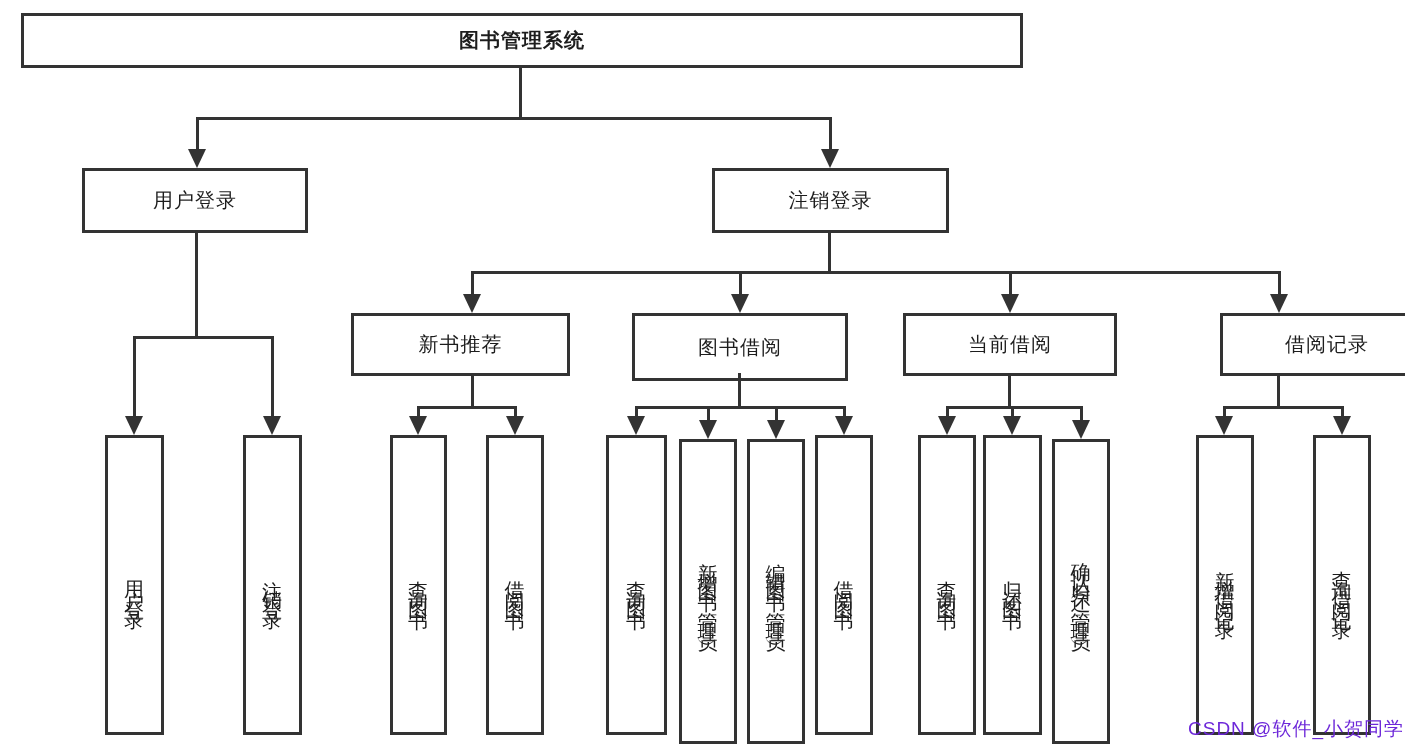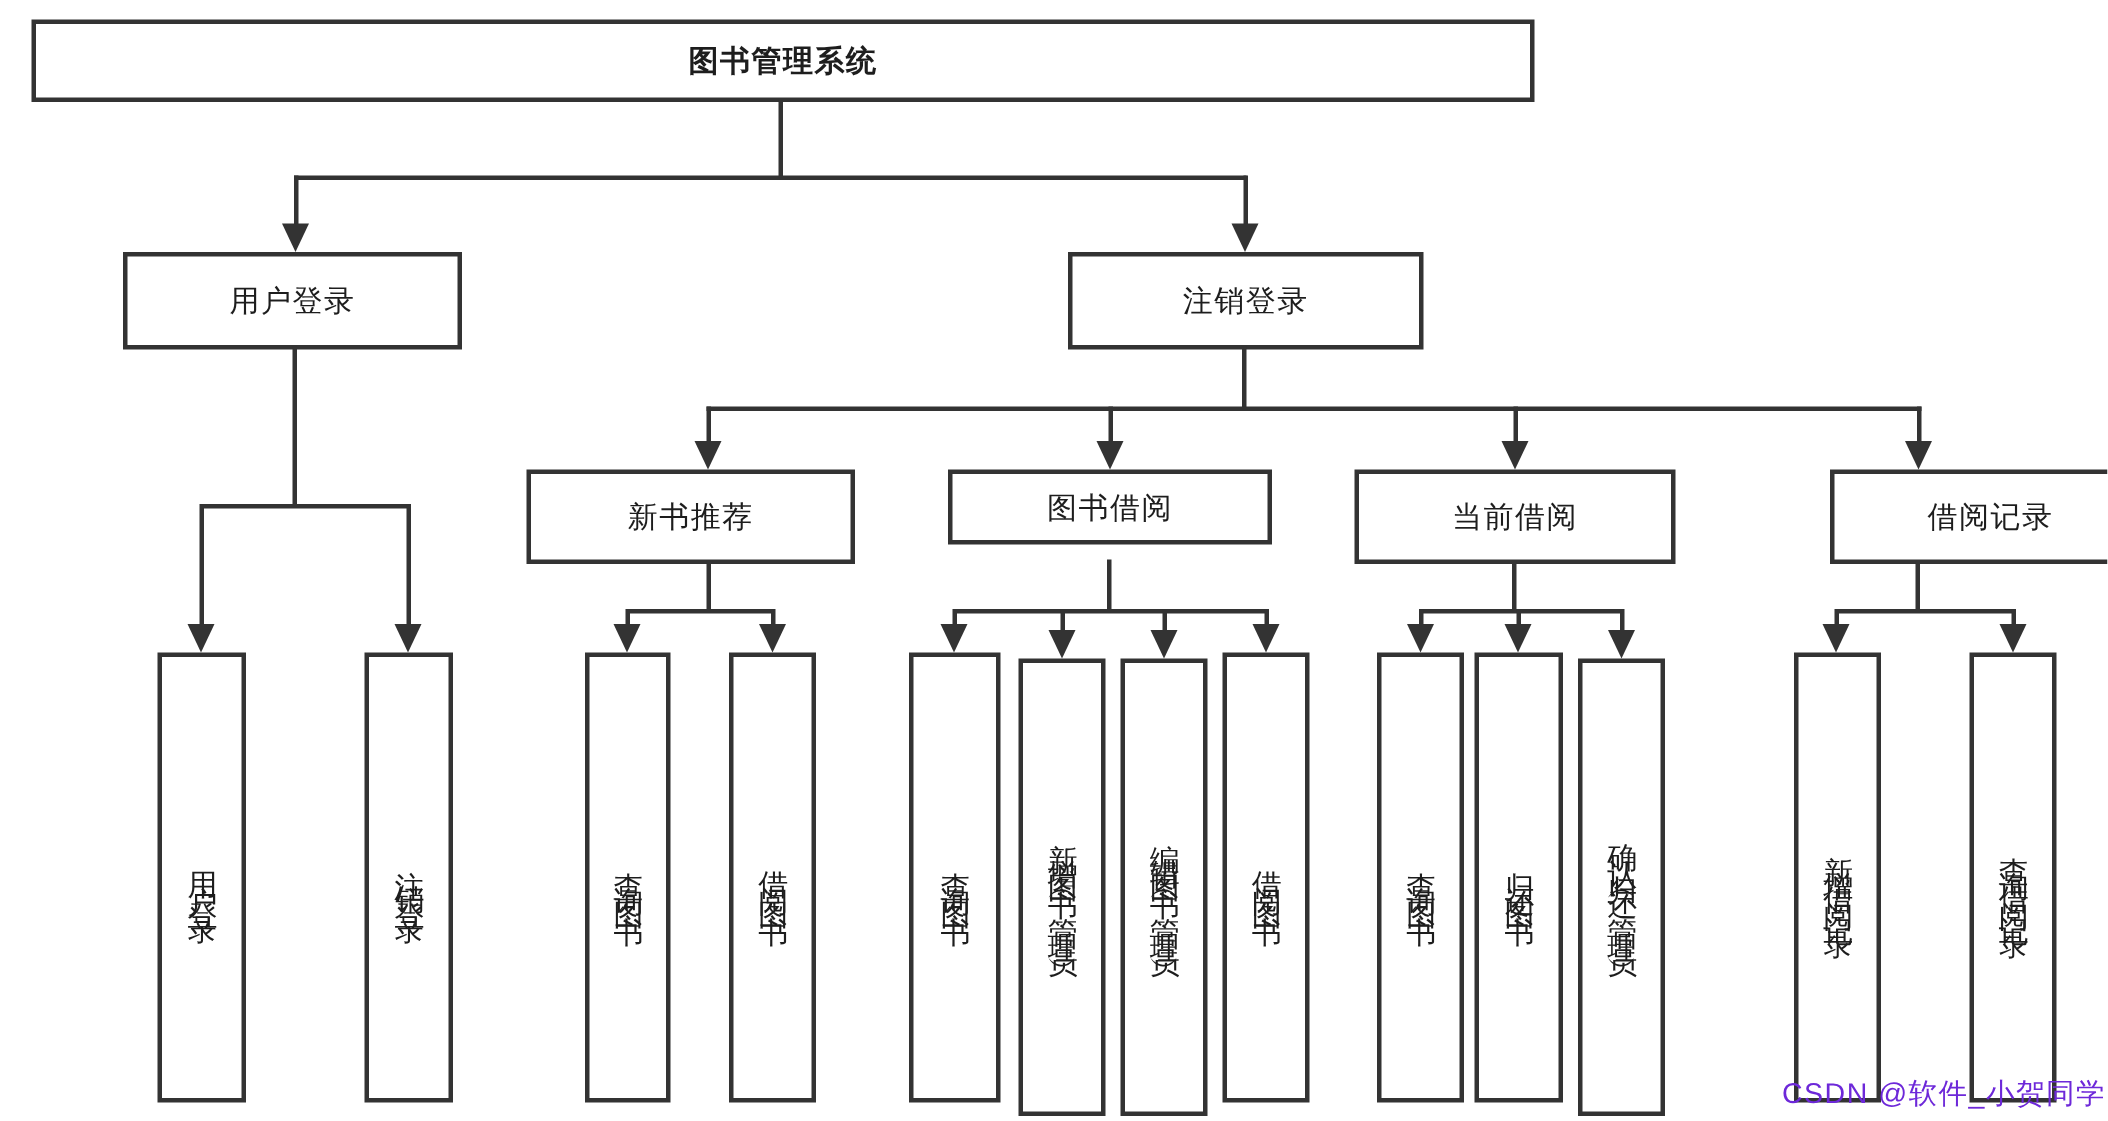--- a/index.html
+++ b/index.html
@@ -98,21 +98,21 @@
   </div>
 
   <div class="hbox" style="left:712px; top:168px; width:237px; height:65px;">
     <span>注销登录</span>
   </div>
 
   <div class="hbox" style="left:351px; top:313px; width:219px; height:63px;">
     <span>新书推荐</span>
   </div>
 
-  <div class="hbox" style="left:632px; top:313px; width:216px; height:50px;">
+  <div class="hbox" style="left:632px; top:313px; width:216px; height:68px;">
     <span>图书借阅</span>
   </div>
 
   <div class="hbox" style="left:903px; top:313px; width:214px; height:63px;">
     <span>当前借阅</span>
   </div>
 
   <div class="hbox" style="left:1220px; top:313px; width:214px; height:63px;">
     <span>借阅记录</span>
   </div>

